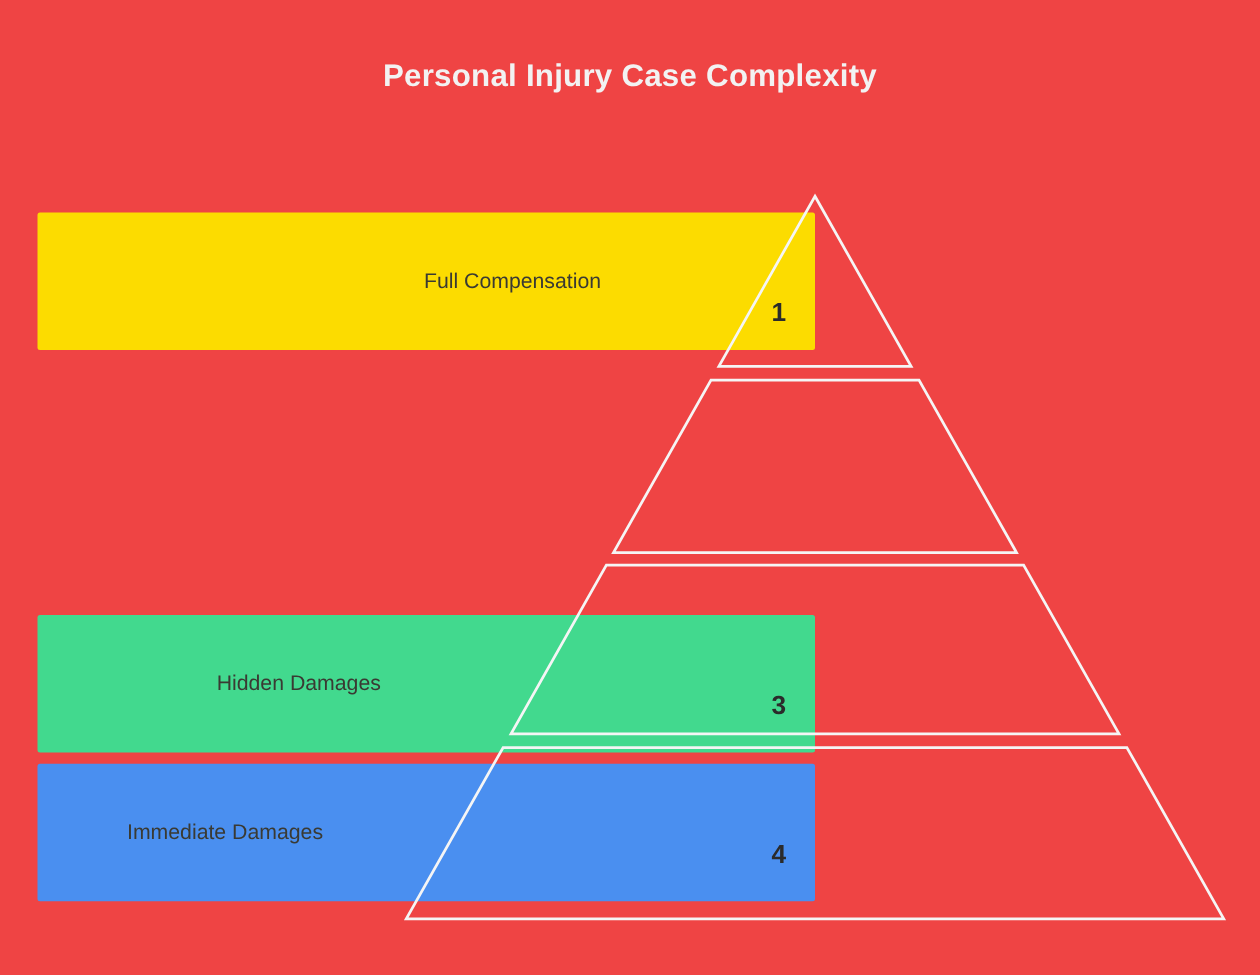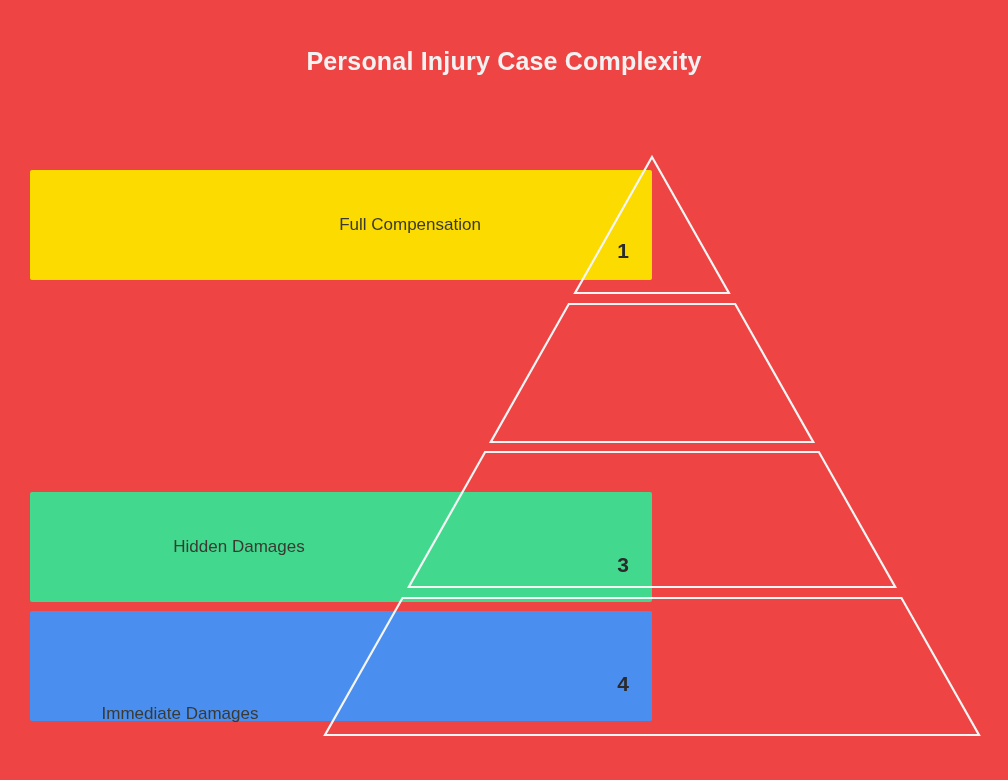--- a/index.html
+++ b/index.html
@@ -91,21 +91,21 @@
 
 
   <div class="row r2">
     <div class="bar" style="background-color: rgb(66, 217, 142);"></div>
     <div class="bar-label" style="color: rgb(58, 58, 51);">Hidden Damages</div>
     <div class="bar-rank" style="color: rgb(43, 43, 43);">3</div>
   </div>
 
   <div class="row r3">
     <div class="bar" style="background-color: rgb(74, 143, 240);"></div>
-    <div class="bar-label" style="color: rgb(58, 58, 51); margin-top: 48px;">Immediate Damages</div>
+    <div class="bar-label" style="color: rgb(58, 58, 51);">Immediate Damages</div>
     <div class="bar-rank" style="color: rgb(43, 43, 43);">4</div>
   </div>
 
   <svg class="pyramid-overlay" viewBox="0 0 1008 780">
     <g stroke="#f5f5f5">
       <polygon points="652,157 728.9,293 575.1,293"></polygon>
       <polygon points="568.8,304 735.2,304 813.2,442 490.8,442"></polygon>
       <polygon points="485.1,452 818.9,452 895.2,587 408.8,587"></polygon>
       <polygon points="402.5,598 901.5,598 979,735 325,735"></polygon>
     </g>

